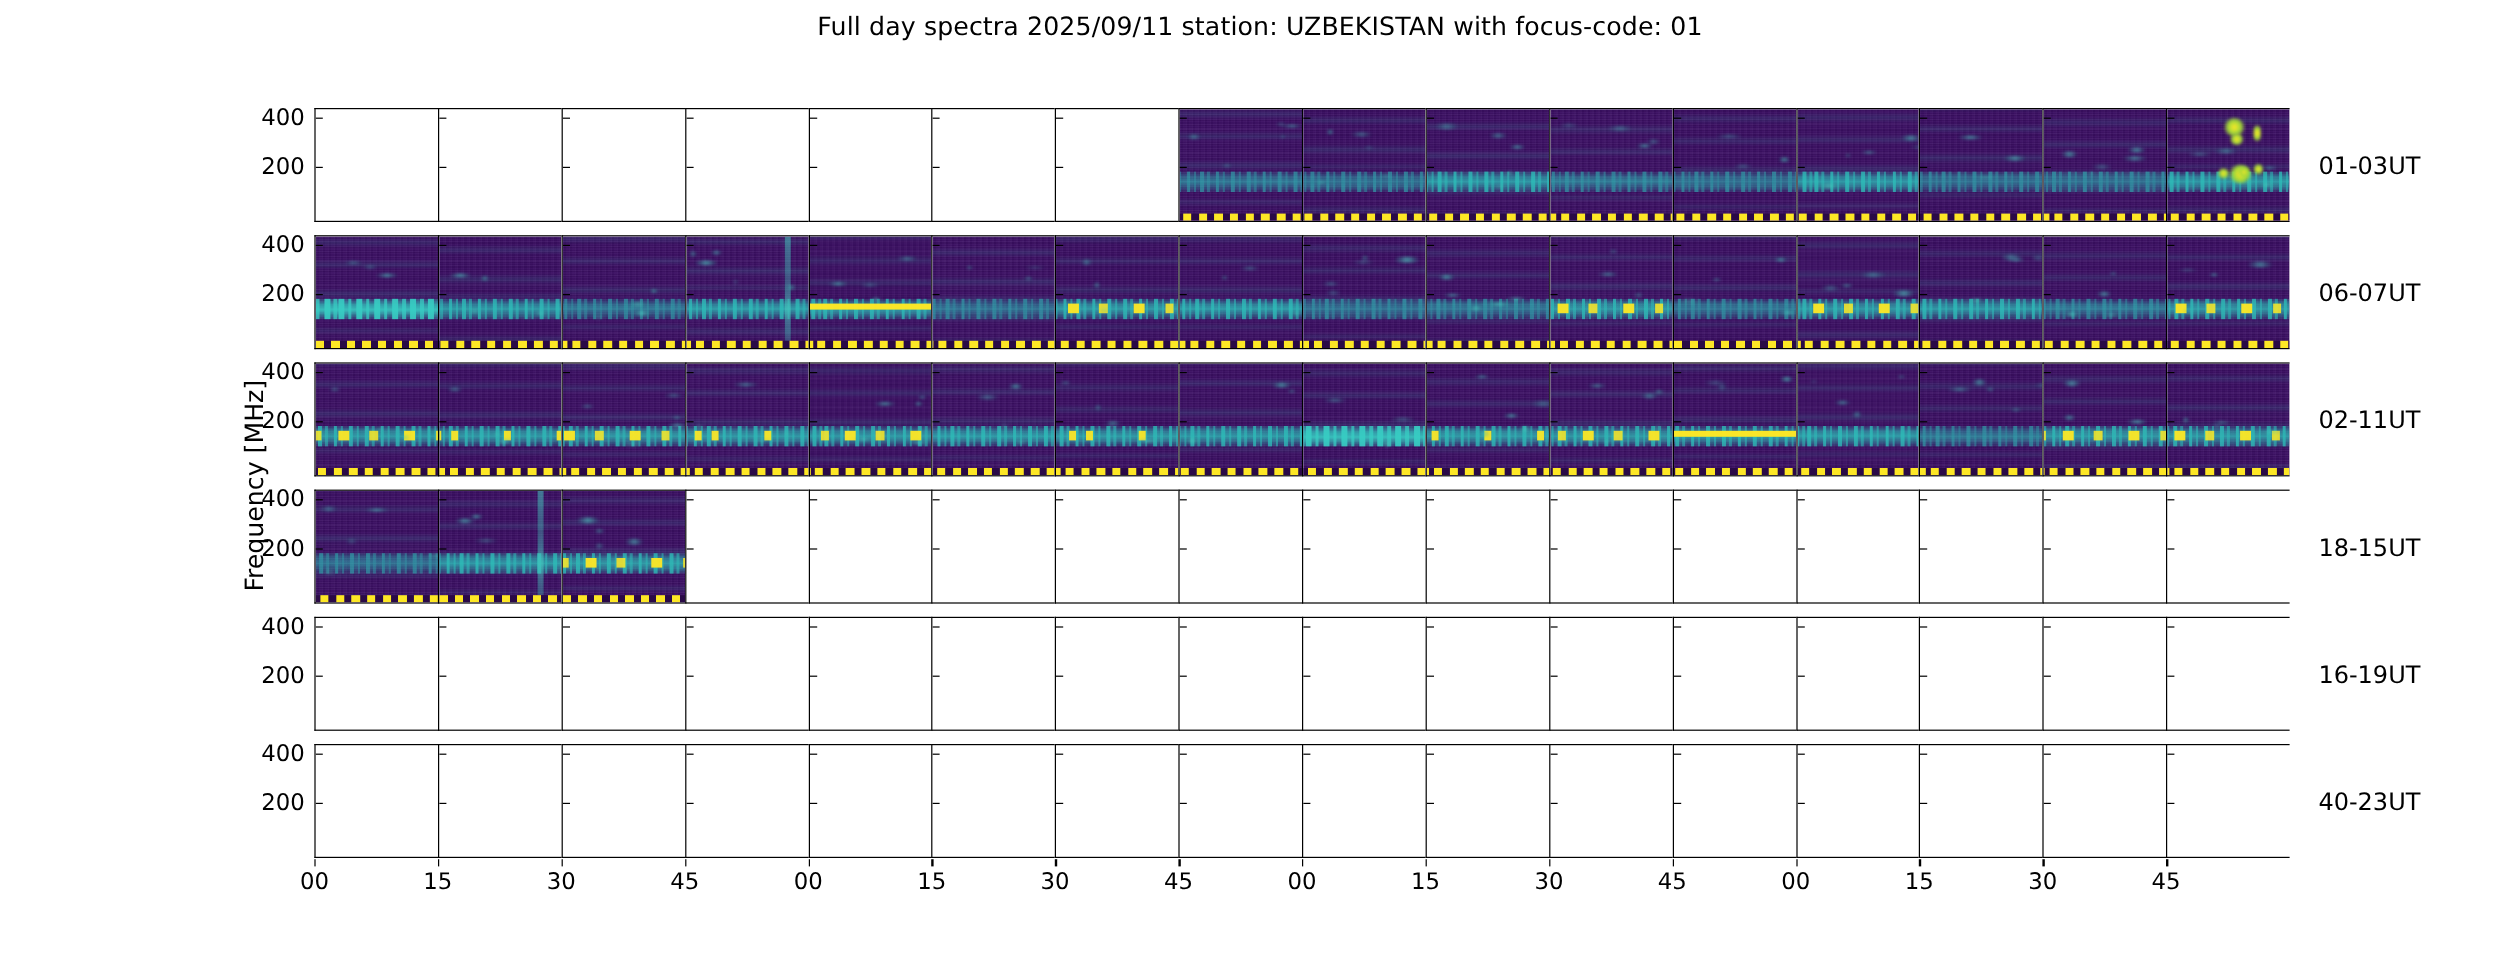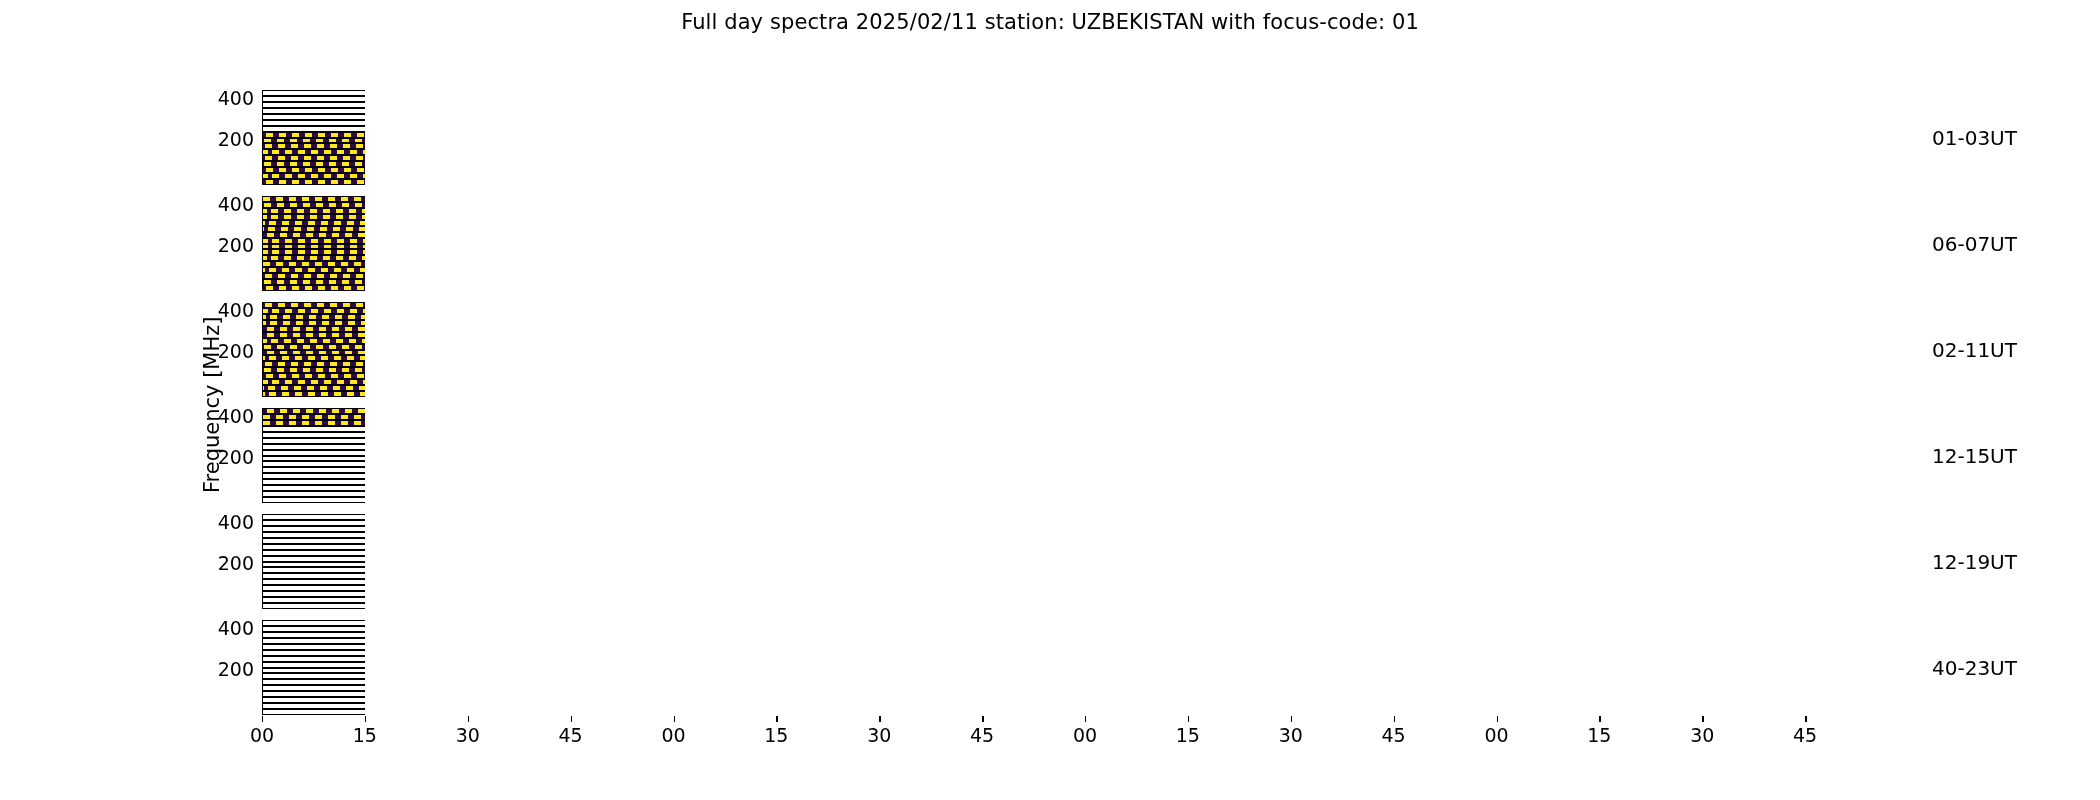--- a/index.html
+++ b/index.html
@@ -41,21 +41,20 @@
     font-size:21px;color:#000;white-space:nowrap;
   }
 
   
   .row{
     position:absolute;
     left:0;
     width:1646px;
     height:95px;
     display:flex;
-    flex-direction:column;
   }
   .row-label{
     position:absolute;
     left:1670px;
     font-size:20px;
     color:#000;
     white-space:nowrap;
   }
 
   
@@ -247,21 +246,21 @@
   .blob.bright{background:radial-gradient(circle,#fde725 0%, #9fd73a 45%, rgba(60,150,140,0) 78%);}
   .blob.cyanb{background:radial-gradient(circle,#4fd3c4 0%, rgba(50,160,155,0.45) 50%, rgba(50,140,140,0) 80%);}
 
   .blank{background:#ffffff;}
 </style>
 </head>
 <body>
 
 <div id="root">
 
-  <div class="fig-title">Full day spectra 2025/02/11 station: UZBEKISTAN with focus-code: 01</div>
+  <div class="fig-title">Full day spectra 2025/09/11 station: UZBEKISTAN with focus-code: 01</div>
 
   <div class="axes-area">
     <div class="ylabel">Frequency [MHz]</div>
     <div id="rows-host">
         <div class="row" style="top: 0px;">
           <div class="panel blank" style="width: 102.875px;">
             <div class="tick-y t400"></div>
             <div class="tick-y t200"></div>
           </div>
           <div class="panel blank" style="width: 102.875px;">
@@ -996,21 +995,21 @@
           <div class="panel blank" style="width: 102.875px;">
             <div class="tick-y t400"></div>
             <div class="tick-y t200"></div>
           </div>
           <div class="panel blank" style="width: 102.875px;">
             <div class="tick-y t400"></div>
             <div class="tick-y t200"></div>
           </div>
           <div class="ytick-lab" style="top: 8px;">400</div>
           <div class="ytick-lab" style="top: 49px;">200</div>
-          <div class="row-label" style="top: 35.5px;">12-15UT</div>
+          <div class="row-label" style="top: 35.5px;">18-15UT</div>
         </div>
         <div class="row" style="top: 424px;">
           <div class="panel blank" style="width: 102.875px;">
             <div class="tick-y t400"></div>
             <div class="tick-y t200"></div>
           </div>
           <div class="panel blank" style="width: 102.875px;">
             <div class="tick-y t400"></div>
             <div class="tick-y t200"></div>
           </div>
@@ -1065,21 +1064,21 @@
           <div class="panel blank" style="width: 102.875px;">
             <div class="tick-y t400"></div>
             <div class="tick-y t200"></div>
           </div>
           <div class="panel blank" style="width: 102.875px;">
             <div class="tick-y t400"></div>
             <div class="tick-y t200"></div>
           </div>
           <div class="ytick-lab" style="top: 8px;">400</div>
           <div class="ytick-lab" style="top: 49px;">200</div>
-          <div class="row-label" style="top: 35.5px;">12-19UT</div>
+          <div class="row-label" style="top: 35.5px;">16-19UT</div>
         </div>
         <div class="row" style="top: 530px;">
           <div class="panel blank" style="width: 102.875px;">
             <div class="tick-y t400"></div>
             <div class="tick-y t200"></div>
           </div>
           <div class="panel blank" style="width: 102.875px;">
             <div class="tick-y t400"></div>
             <div class="tick-y t200"></div>
           </div>

